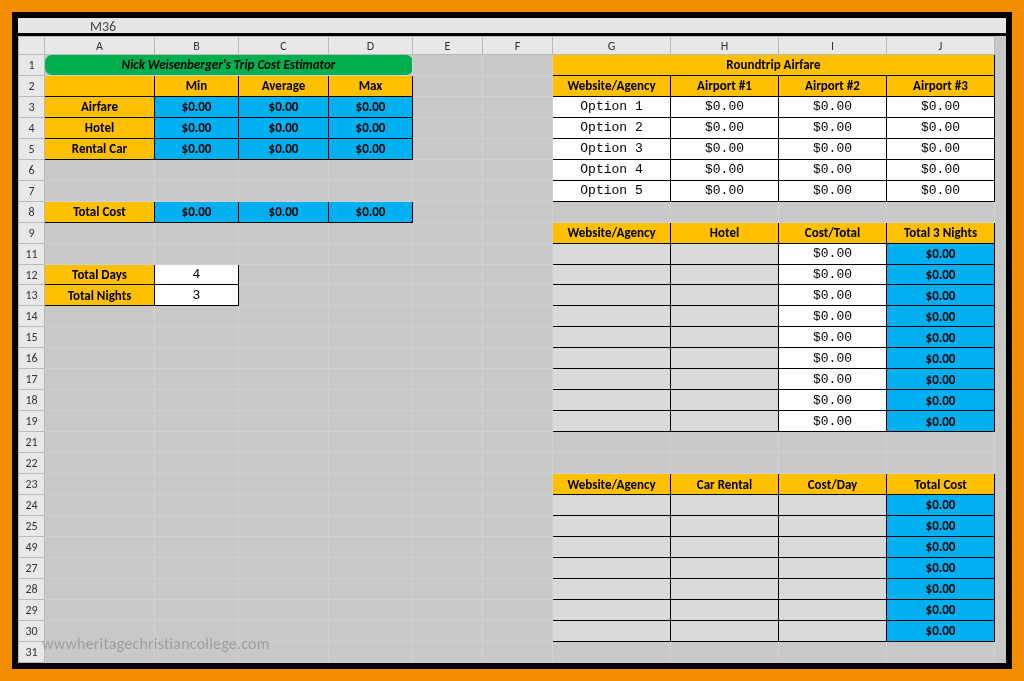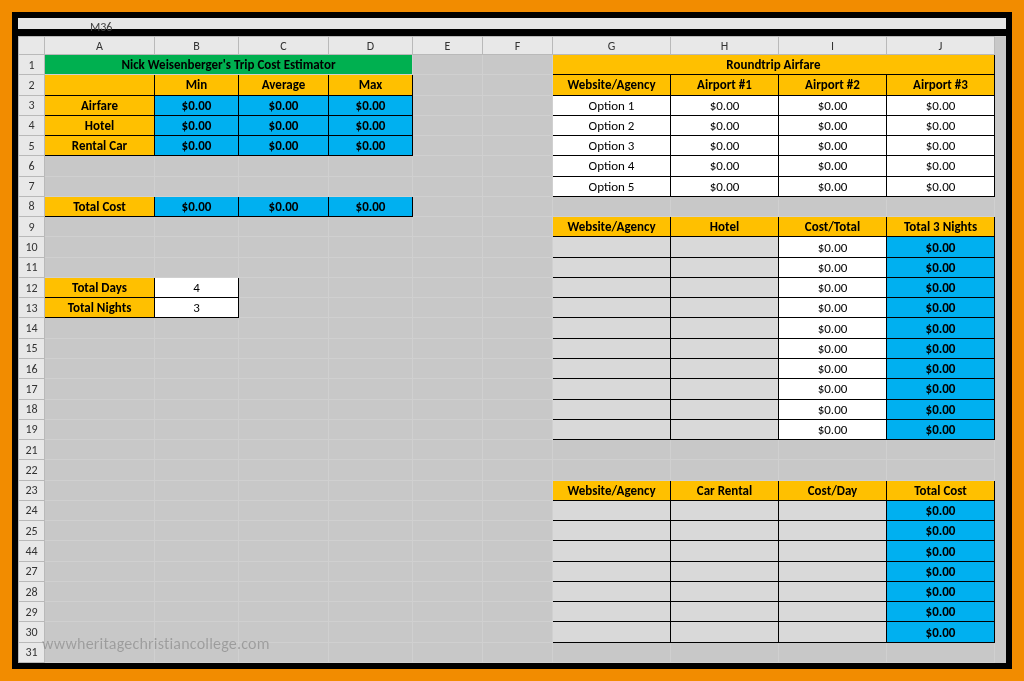--- a/index.html
+++ b/index.html
@@ -24,22 +24,22 @@
     border: 6px solid #000;
     width: 100%;
     height: 100%;
     background: #c8c8c8;
     position: relative;
     overflow: hidden;
   }
   .topbar {
     height: 18px;
     background: #e6e6e6;
-    border-bottom: 7px solid #000000;
-    font-size: 12px;
+    border-bottom: 3px solid #000000;
+    font-size: 14px;
     color: #444;
     padding-left: 72px;
     line-height: 18px;
   }
   .sheet-area {
     display: flex;
     height: calc(100% - 18px);
   }
   table.grid {
     border-collapse: collapse;
@@ -74,20 +74,22 @@
   .cF { width: 70px; }
   .cG { width: 118px; }
   .cH { width: 108px; }
   .cI { width: 108px; }
   .cJ { width: 108px; }
 
   .title-green {
     background: #00b050 !important;
     color: #fff;
     font-weight: bold;
+    font-style: italic;
+    border-radius: 7px;
   }
   .hdr-yellow {
     background: #ffc000 !important;
     font-weight: bold;
     color: #000;
     border: 1px solid #000 !important;
   }
   .hdr-yellow-left {
     background: #ffc000 !important;
     font-weight: bold;
@@ -98,20 +100,21 @@
   .cell-blue-val {
     background: #00b0f0 !important;
     font-weight: bold;
     color: #000;
     border: 1px solid #000 !important;
   }
   .cell-white {
     background: #ffffff !important;
     border: 1px solid #000 !important;
     text-align: center;
+    font-family: Liberation Mono, monospace;
   }
   .cell-ltgrey {
     background: #d9d9d9 !important;
     border: 1px solid #000 !important;
   }
   .watermark {
     position: absolute;
     bottom: 10px;
     left: 24px;
     font-size: 16px;
@@ -263,33 +266,20 @@
               <td id="c_C9"></td>
               <td id="c_D9"></td>
               <td id="c_E9"></td>
               <td id="c_F9"></td>
               <td id="c_G9" class="hdr-yellow">Website/Agency</td>
               <td id="c_H9" class="hdr-yellow">Hotel</td>
               <td id="c_I9" class="hdr-yellow">Cost/Total</td>
               <td id="c_J9" class="hdr-yellow">Total 3 Nights</td>
             </tr>
             <tr>
-              <th class="rowhdr">10</th>
-              <td id="c_A10"></td>
-              <td id="c_B10"></td>
-              <td id="c_C10"></td>
-              <td id="c_D10"></td>
-              <td id="c_E10"></td>
-              <td id="c_F10"></td>
-              <td id="c_G10" class="cell-ltgrey"></td>
-              <td id="c_H10" class="cell-ltgrey"></td>
-              <td id="c_I10" class="cell-white">$0.00</td>
-              <td id="c_J10" class="cell-blue-val">$0.00</td>
-            </tr>
-            <tr>
               <th class="rowhdr">11</th>
               <td id="c_A11"></td>
               <td id="c_B11"></td>
               <td id="c_C11"></td>
               <td id="c_D11"></td>
               <td id="c_E11"></td>
               <td id="c_F11"></td>
               <td id="c_G11" class="cell-ltgrey"></td>
               <td id="c_H11" class="cell-ltgrey"></td>
               <td id="c_I11" class="cell-white">$0.00</td>
@@ -458,21 +448,21 @@
               <td id="c_C25"></td>
               <td id="c_D25"></td>
               <td id="c_E25"></td>
               <td id="c_F25"></td>
               <td id="c_G25" class="cell-ltgrey"></td>
               <td id="c_H25" class="cell-ltgrey"></td>
               <td id="c_I25" class="cell-ltgrey"></td>
               <td id="c_J25" class="cell-blue-val">$0.00</td>
             </tr>
             <tr>
-              <th class="rowhdr">44</th>
+              <th class="rowhdr">49</th>
               <td id="c_A26"></td>
               <td id="c_B26"></td>
               <td id="c_C26"></td>
               <td id="c_D26"></td>
               <td id="c_E26"></td>
               <td id="c_F26"></td>
               <td id="c_G26" class="cell-ltgrey"></td>
               <td id="c_H26" class="cell-ltgrey"></td>
               <td id="c_I26" class="cell-ltgrey"></td>
               <td id="c_J26" class="cell-blue-val">$0.00</td>

